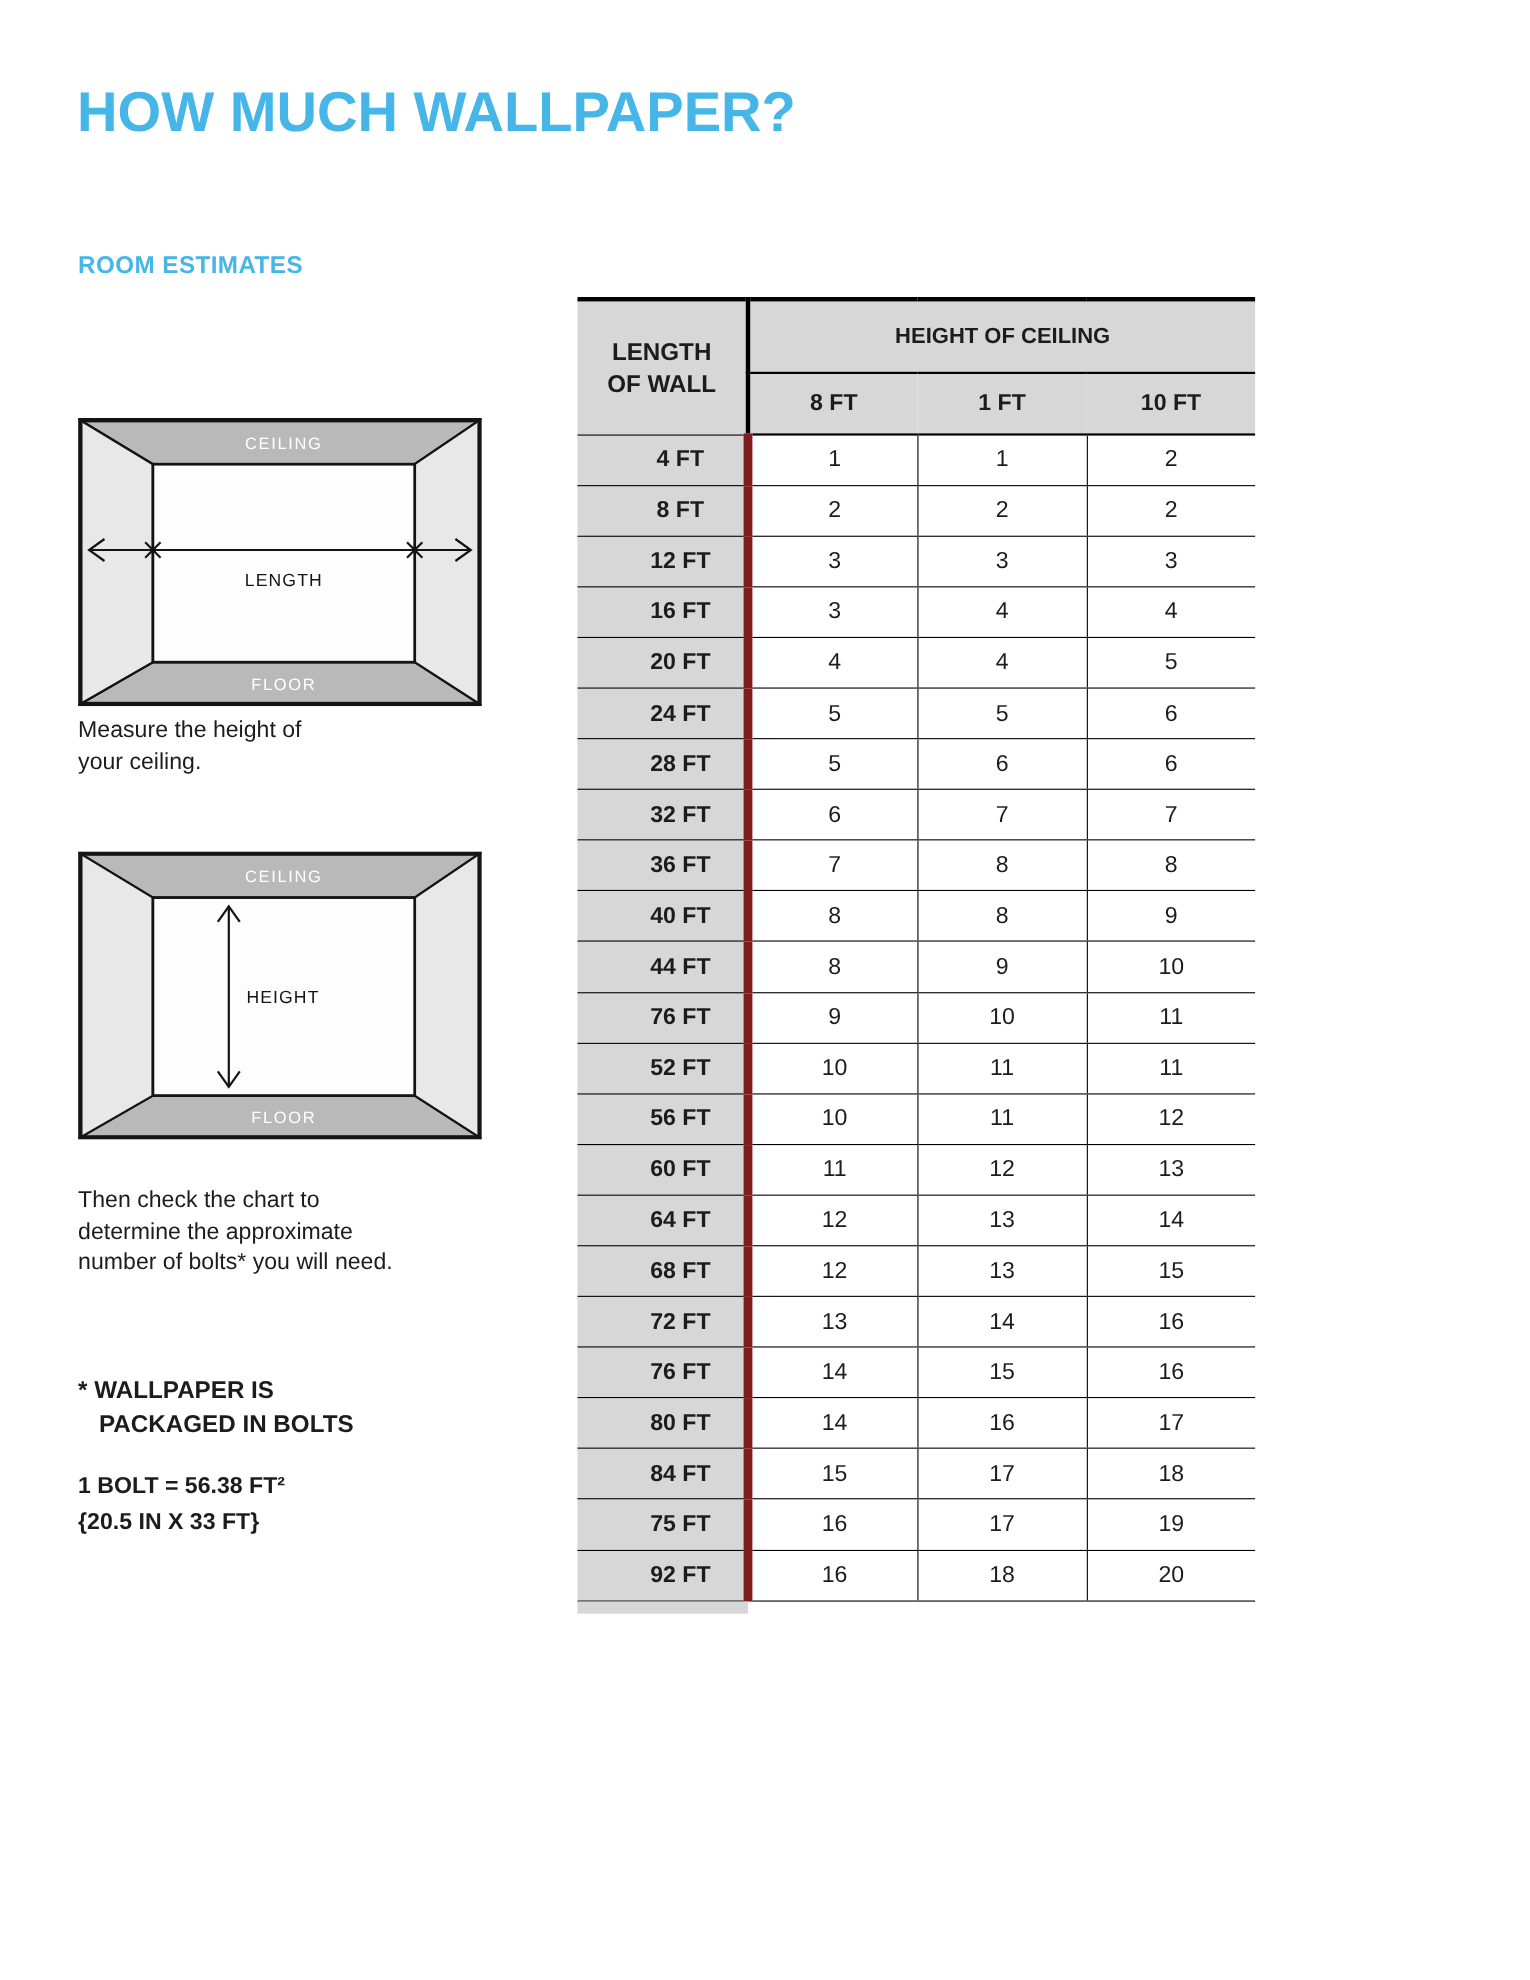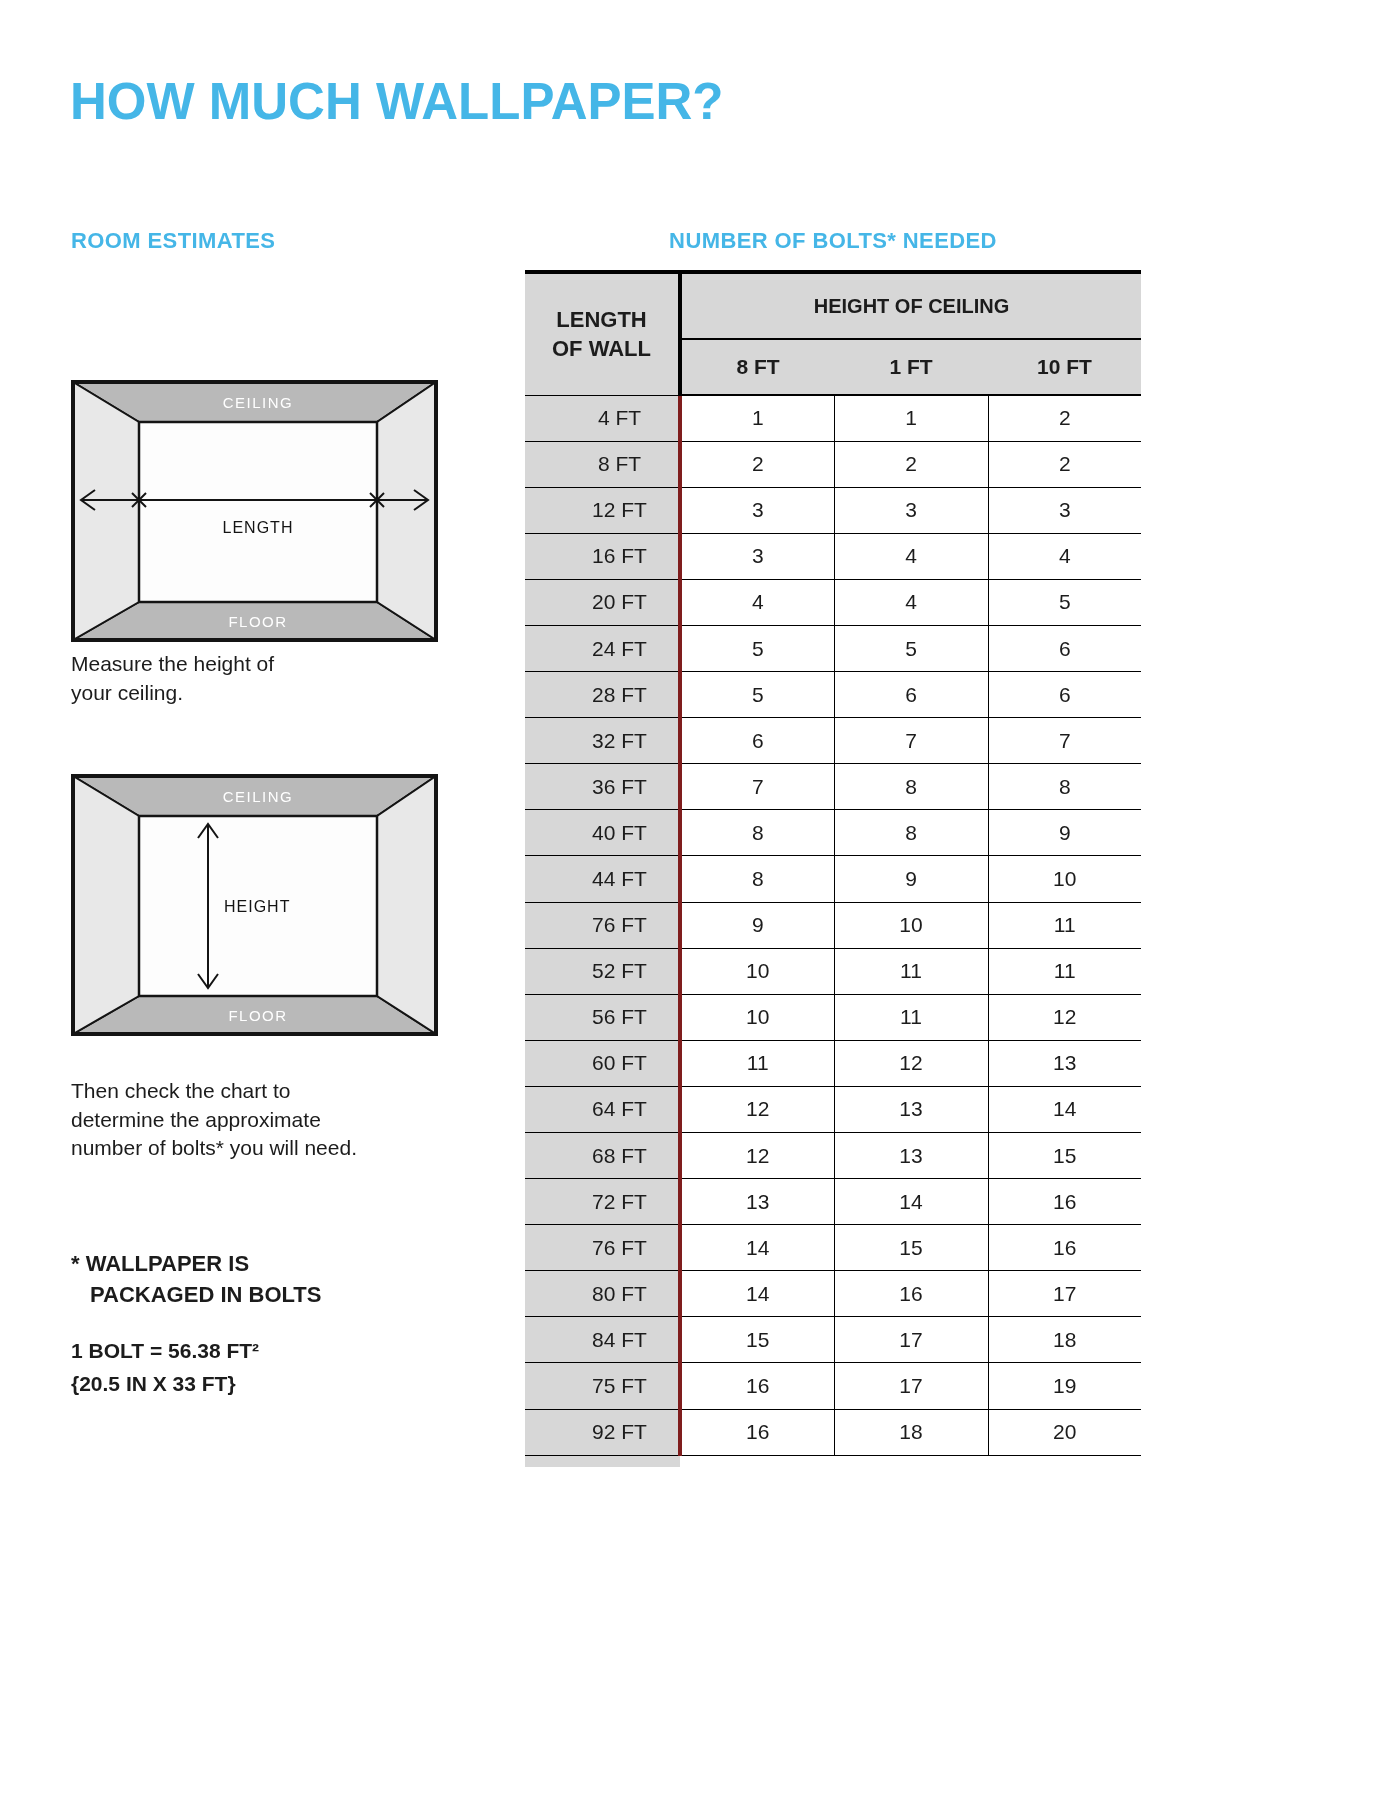--- a/index.html
+++ b/index.html
@@ -33,33 +33,32 @@
   .footnote{position:absolute;left:71px;top:1249px;font-size:22px;font-weight:bold;line-height:1.4;color:var(--ink);}
   .footnote .indent{display:inline-block;padding-left:19px;}
   .bolt-info{position:absolute;left:71px;top:1335px;font-size:21px;font-weight:bold;line-height:1.55;color:var(--ink);}
   .table-wrap{position:absolute;left:525px;top:270px;width:616px;}
   table.bolts{border-collapse:collapse;table-layout:fixed;width:616px;border-top:4px solid #000;}
   .bolts th,.bolts td{padding:0;text-align:center;vertical-align:middle;font-size:21px;color:var(--ink);}
   .bolts thead th{background:var(--table-gray);font-weight:bold;}
   .bolts th.corner{border-right:4px solid #000;border-bottom:1.5px solid #000;font-size:22px;white-space:pre-line;line-height:1.32;}
   .bolts th.group{height:67px;border-bottom:2px solid #000;font-size:20px;}
   .bolts tr.ft-row th{height:56px;border-bottom:2.5px solid #000;}
-  .bolts tbody th{background:var(--table-gray);font-weight:normal;border-right:4px solid #7f1d1d;border-bottom:1.5px solid #000;height:46.1px;padding-left:36px;}
+  .bolts tbody th{background:var(--table-gray);font-weight:bold;border-right:8px solid #7f1d1d;border-bottom:1.5px solid #000;height:46.1px;padding-left:36px;}
   .bolts tbody td{background:#fff;border-bottom:1.5px solid #000;border-left:1.5px solid #000;height:46.1px;}
   .bottom-strip{width:155px;height:11px;background:var(--table-gray);}
 </style>
 </head>
 <body>
 
 <div class="page">
 
   <h1 class="title">HOW MUCH WALLPAPER?</h1>
 
   <h2 class="section-heading room-heading">ROOM ESTIMATES</h2>
-  <h2 class="section-heading table-heading">NUMBER OF BOLTS* NEEDED</h2>
 
 
   <svg class="diagram diagram1" width="367" height="262" viewBox="0 0 367 262">
     <polygon class="wall-ceiling" points="2,2 365,2 306,42 68,42"></polygon>
     <polygon class="wall-floor" points="2,260 365,260 306,222 68,222"></polygon>
     <polygon class="wall-side" points="2,2 68,42 68,222 2,260"></polygon>
     <polygon class="wall-side" points="365,2 306,42 306,222 365,260"></polygon>
     <rect class="wall-back" x="68" y="42" width="238" height="180"></rect>
     <rect class="outer-frame" x="2" y="2" width="363" height="258"></rect>
     <text class="diagram-label-white" x="187" y="28" text-anchor="middle">CEILING</text>

